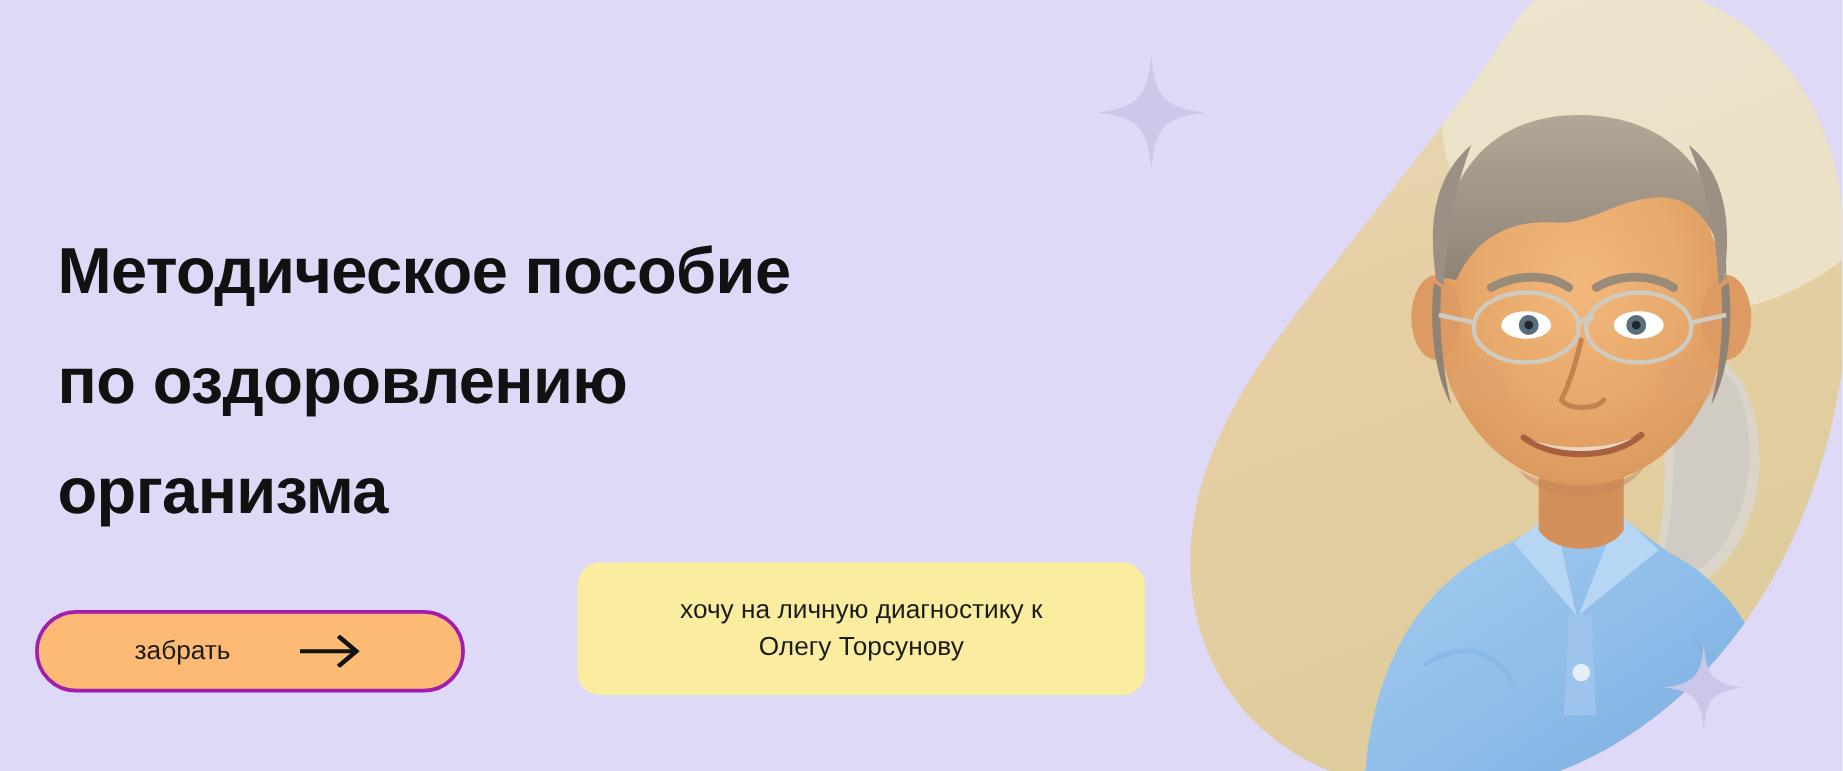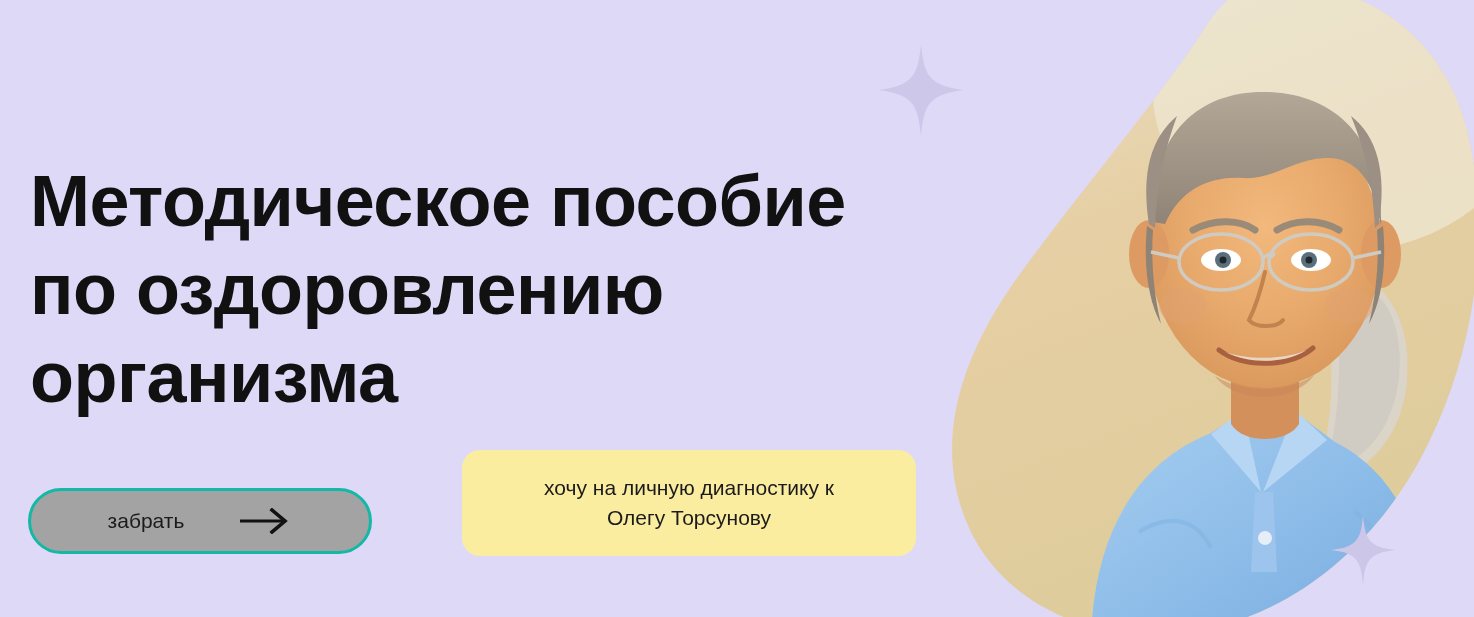--- a/index.html
+++ b/index.html
@@ -38,40 +38,40 @@
     top: -28px;
     width: 536px;
     height: 670px;
   }
 
   
   #headline {
     position: absolute;
     left: 30px;
     top: 157px;
-    margin: 0;
-    font-size: 72px;
+    margin: 16px;
+    font-size: 52px;
     line-height: 88px;
     font-weight: 700;
     letter-spacing: -0.5px;
     color: #111111;
     max-width: 1040px;
     white-space: pre-line;
   }
 
   
   #cta-button {
     position: absolute;
     left: 28px;
     top: 488px;
     width: 344px;
     height: 66px;
     box-sizing: border-box;
-    background: #a3a3a3;
-    border: 3px solid #14b8a6;
+    background: #fdba74;
+    border: 3px solid #a21caf;
     border-radius: 33px;
     display: flex;
     align-items: center;
     justify-content: center;
     gap: 56px;
     cursor: pointer;
     padding: 0 10px;
   }
   #cta-label {
     font-size: 21px;

